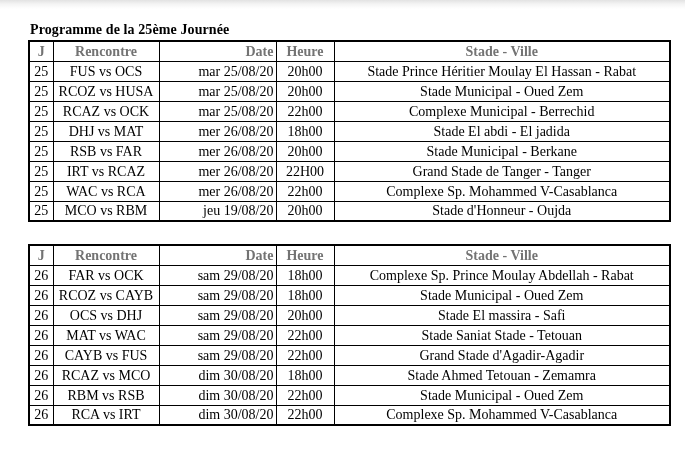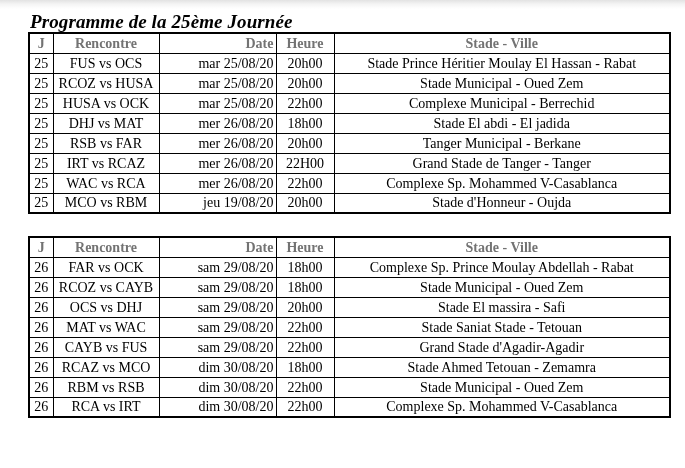--- a/index.html
+++ b/index.html
@@ -25,25 +25,24 @@
     background: linear-gradient(to bottom, #e2e2e2 0%, #f4f4f4 45%, #ffffff 100%);
     pointer-events: none;
   }
   #doc {
     padding-top: 10px;
     padding-left: 28px;
   }
   .table-block { width: 643px; }
   .table-block + .table-block { margin-top: 22px; }
   .section-title {
-    font-size: 19px;
+    font-size: 14px;
     font-weight: bold;
-    font-style: italic;
     color: #000;
-    margin: 4px 0 2px 2px;
+    margin: 12px 0 2px 2px;
     line-height: 16px;
     letter-spacing: 0.1px;
   }
   table.sched {
     border-collapse: collapse;
     table-layout: fixed;
     width: 643px;
     border: 2px solid var(--border);
   }
   table.sched th, table.sched td {
@@ -96,38 +95,38 @@
           </tr>
           <tr>
             <td>25</td>
             <td>RCOZ vs HUSA</td>
             <td>mar 25/08/20</td>
             <td>20h00</td>
             <td>Stade Municipal - Oued Zem</td>
           </tr>
           <tr>
             <td>25</td>
-            <td>HUSA vs OCK</td>
+            <td>RCAZ vs OCK</td>
             <td>mar 25/08/20</td>
             <td>22h00</td>
             <td>Complexe Municipal - Berrechid</td>
           </tr>
           <tr>
             <td>25</td>
             <td>DHJ vs MAT</td>
             <td>mer 26/08/20</td>
             <td>18h00</td>
             <td>Stade El abdi - El jadida</td>
           </tr>
           <tr>
             <td>25</td>
             <td>RSB vs FAR</td>
             <td>mer 26/08/20</td>
             <td>20h00</td>
-            <td>Tanger Municipal - Berkane</td>
+            <td>Stade Municipal - Berkane</td>
           </tr>
           <tr>
             <td>25</td>
             <td>IRT vs RCAZ</td>
             <td>mer 26/08/20</td>
             <td>22H00</td>
             <td>Grand Stade de Tanger - Tanger</td>
           </tr>
           <tr>
             <td>25</td>

